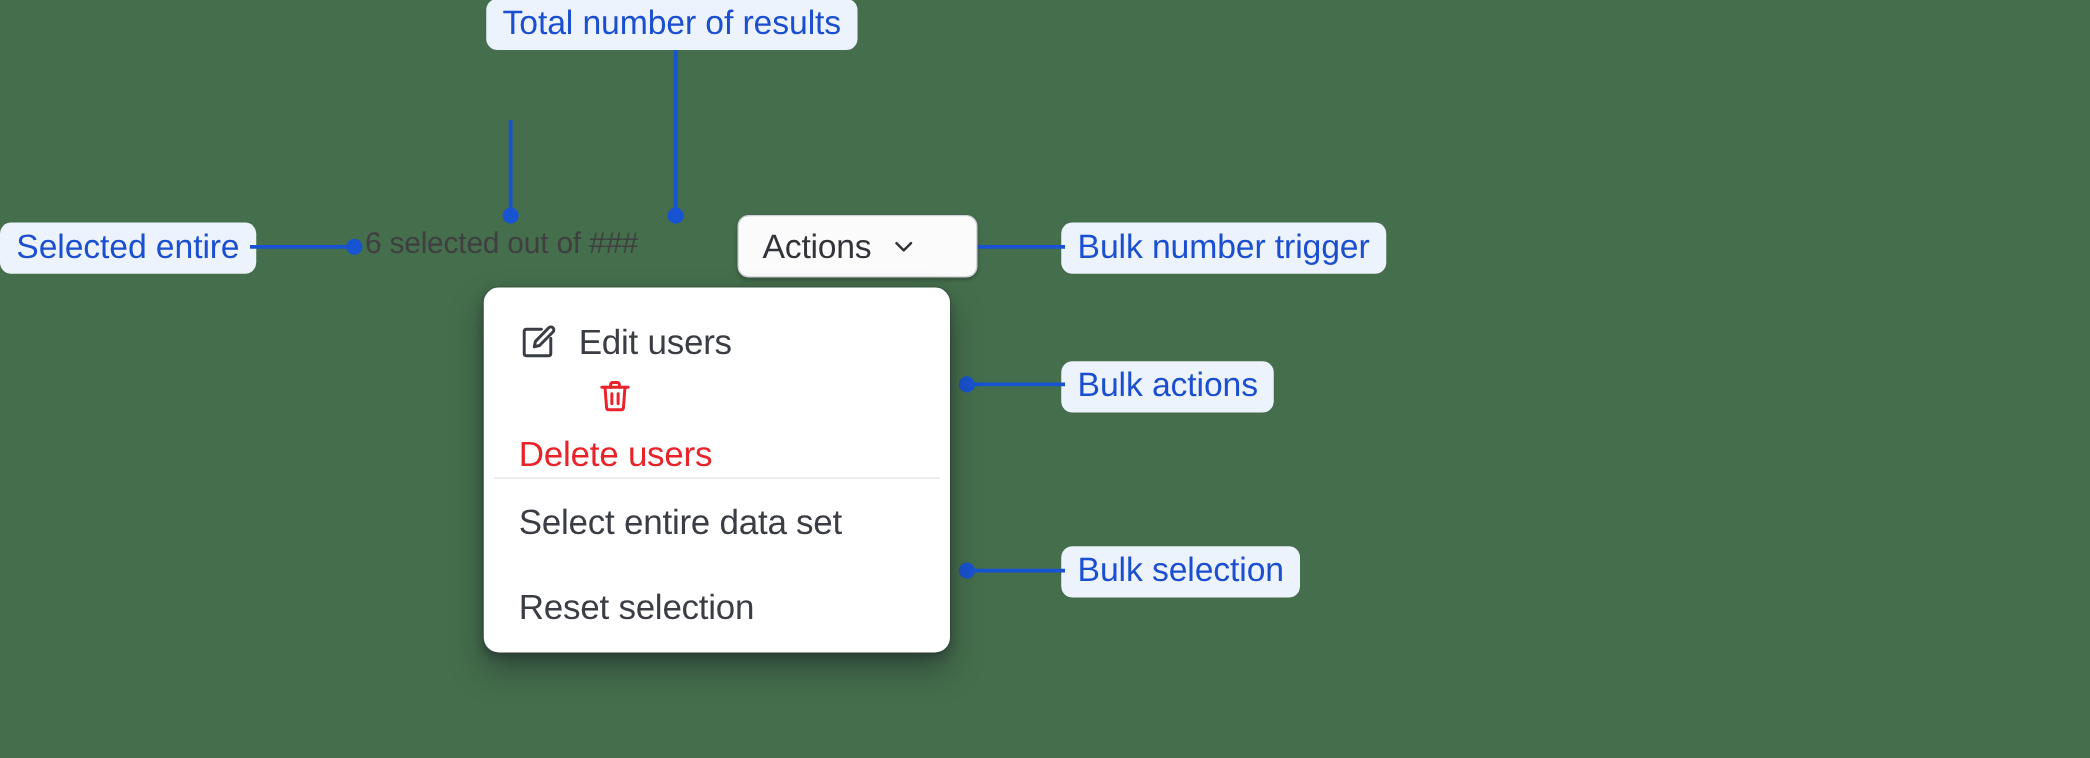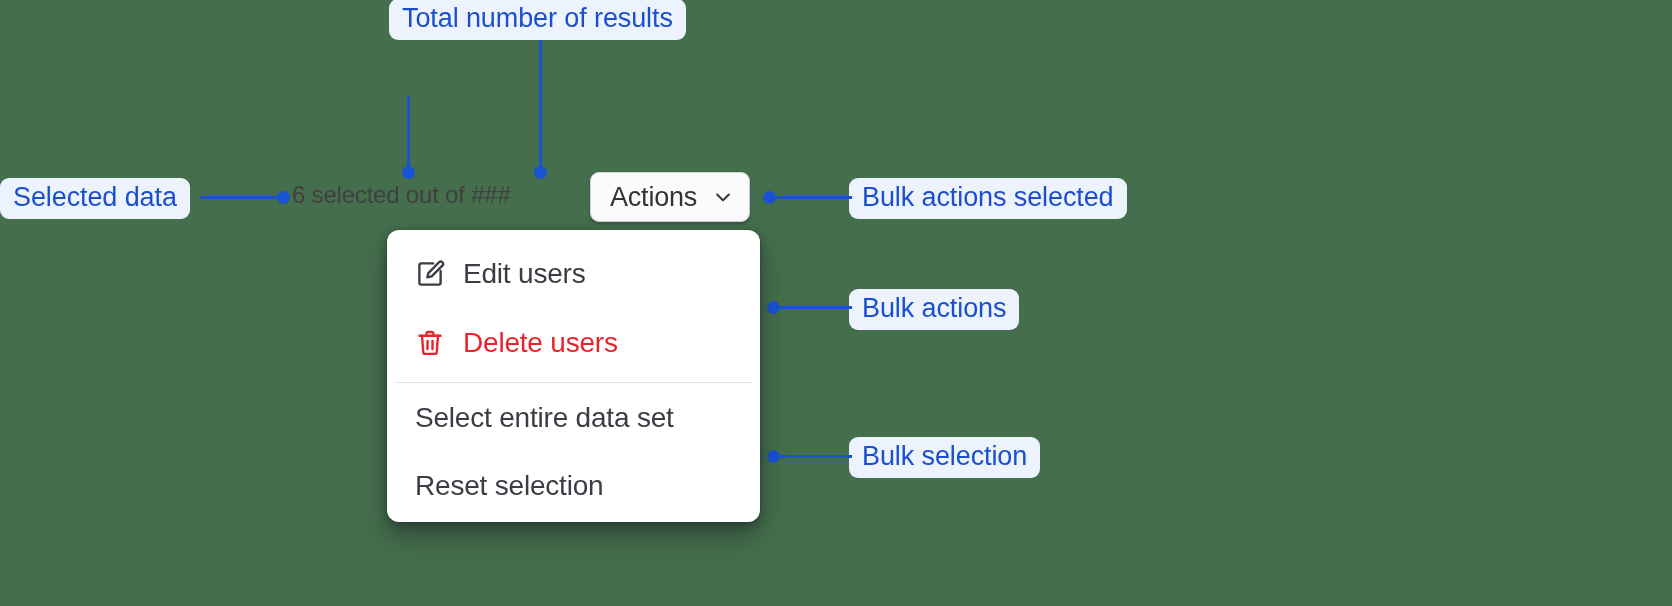--- a/index.html
+++ b/index.html
@@ -131,23 +131,23 @@
   }
 </style>
 </head>
 <body>
 
 <div id="stage">
 
   <div class="callout" style="left:389px; top:-1px;">Total number of results</div>
 
 
-  <div class="callout" style="left:0px; top:178px;">Selected data</div>
-
-  <div class="callout" style="left:849px; top:178px;">Bulk actions selected</div>
+  <div class="callout" style="left:0px; top:178px;">Selected entire</div>
+
+  <div class="callout" style="left:849px; top:178px;">Bulk number trigger</div>
 
   <div class="callout" style="left:849px; top:289px;">Bulk actions</div>
 
   <div class="callout" style="left:849px; top:437px;">Bulk selection</div>
 
   <div class="conn-v" style="left:539px; top:40px; height:133px;"></div>
   <div class="conn-dot" style="left:534px; top:166px;"></div>
 
   <div class="conn-v" style="left:407px; top:96px; height:77px;"></div>
   <div class="conn-dot" style="left:402px; top:166px;"></div>
@@ -159,42 +159,42 @@
   <div class="conn-dot" style="left:763px; top:191px;"></div>
 
   <div class="conn-h" style="left:772px; top:306px; width:80px;"></div>
   <div class="conn-dot" style="left:767px; top:301px;"></div>
 
   <div class="conn-h" style="left:772px; top:455px; width:80px;"></div>
   <div class="conn-dot" style="left:767px; top:450px;"></div>
 
   <div class="msg-text" style="left:292px; top:183px;">6 selected out of ###</div>
 
-  <div class="actions-btn" style="left:590px; top:172px; width:160px;">
+  <div class="actions-btn" style="left:590px; top:172px; width:192px;">
     <span class="label">Actions</span>
     <span class="chev">
       <svg viewBox="0 0 24 24" width="20" height="20" fill="none" stroke="#32343a" stroke-width="2.4" stroke-linecap="round" stroke-linejoin="round">
         <polyline points="5,9 12,16 19,9"></polyline>
       </svg>
     </span>
   </div>
 
   <div class="menu-panel" style="left:387px; top:230px; width:373px; height:292px;">
 
     <div class="menu-item" style="top:22px;">
       <span class="mi-icon">
         <svg viewBox="0 0 24 24" width="30" height="30" fill="none" stroke="#3a3d44" stroke-width="1.9" stroke-linecap="round" stroke-linejoin="round">
           <path d="M14.5 3.5H5a1.5 1.5 0 0 0-1.5 1.5v14A1.5 1.5 0 0 0 5 20.5h14a1.5 1.5 0 0 0 1.5-1.5V9.5"></path>
           <path d="M19.2 2.6a1.9 1.9 0 0 1 2.7 2.7l-8.6 8.6-3.4.8.8-3.4 8.5-8.7z"></path>
         </svg>
       </span>
       <span class="mi-label">Edit users</span>
     </div>
 
-    <div class="menu-item danger" style="top:91px;">
+    <div class="menu-item danger" style="top:72px;flex-direction:column;">
       <span class="mi-icon">
         <svg viewBox="0 0 24 24" width="30" height="30" fill="none" stroke="#e8232a" stroke-width="1.9" stroke-linecap="round" stroke-linejoin="round">
           <path d="M3.6 6.2h16.8"></path>
           <path d="M9.2 6.2V4.6a1.4 1.4 0 0 1 1.4-1.4h2.8a1.4 1.4 0 0 1 1.4 1.4v1.6"></path>
           <path d="M5.6 6.2l1 13.1a1.5 1.5 0 0 0 1.5 1.4h7.8a1.5 1.5 0 0 0 1.5-1.4l1-13.1"></path>
           <path d="M10 10.4v6.4"></path>
           <path d="M14 10.4v6.4"></path>
         </svg>
       </span>
       <span class="mi-label">Delete users</span>

